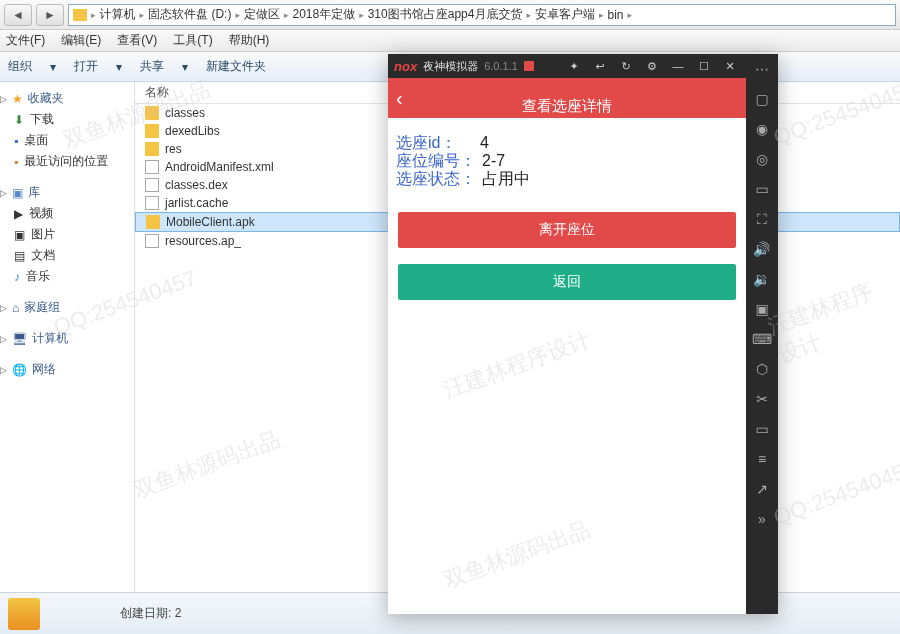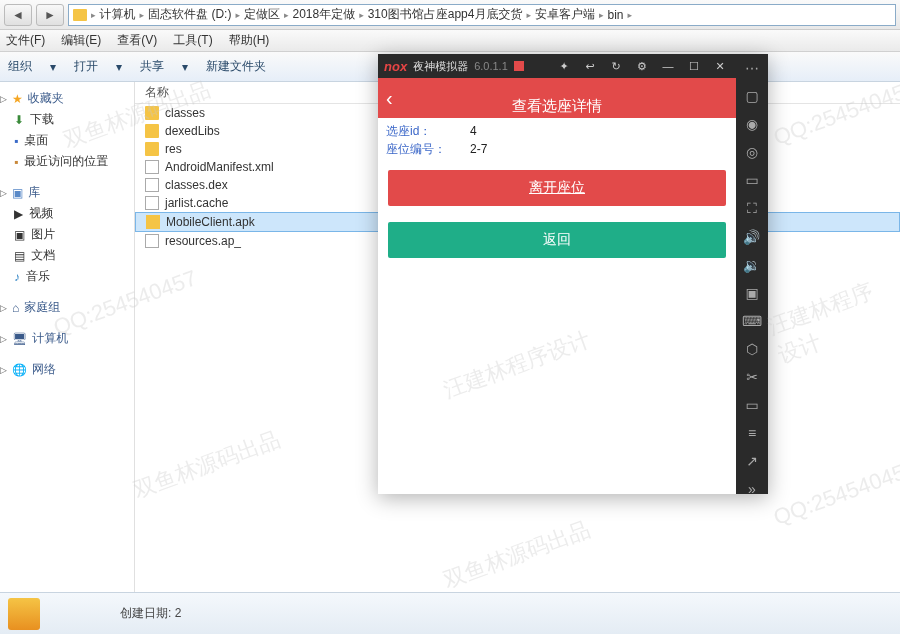--- a/index.html
+++ b/index.html
@@ -21,36 +21,36 @@
 .col-head { height: 22px; border-bottom: 1px solid #e4e4e4; display: flex; align-items: center; padding: 0 10px; color: #555; font-size: 12px; }
 .file-row { display: flex; align-items: center; gap: 6px; padding: 2px 10px; color: #333; }
 .file-row.selected { background: #cde6fb; border: 1px solid #7ab6e8; }
 .fic { width: 14px; height: 14px; display: inline-block; }
 .folder { background: #f5c445; border-radius: 1px; }
 .doc { background: #fff; border: 1px solid #aaa; }
 .status-bar { position: absolute; bottom: 0; left: 0; right: 0; height: 42px; background: linear-gradient(#f4f8fc,#e4ecf4); border-top: 1px solid #c8d4e0; display: flex; align-items: center; padding: 0 8px; gap: 10px; font-size: 12px; color: #444; }
 .status-icon { width: 32px; height: 32px; background: linear-gradient(#f5c445,#e89020); border-radius: 3px; }
 
 
-.nox { position: absolute; left: 378px; top: 54px; width: 390px; height: 440px; display: flex; box-shadow: 0 4px 20px rgba(0,0,0,0.3); }
+.nox { position: absolute; left: 388px; top: 54px; width: 390px; height: 560px; display: flex; box-shadow: 0 4px 20px rgba(0,0,0,0.3); }
 .nox-main { flex: 1; background: #000; display: flex; flex-direction: column; }
 .nox-title { height: 24px; background: #2a2a2a; color: #ddd; display: flex; align-items: center; padding: 0 6px; gap: 6px; font-size: 11px; }
 .nox-title-spacer { flex: 1; }
 .nox-title .wb { width: 20px; text-align: center; color: #ccc; }
 .nox-logo { color: #e84545; font-weight: bold; font-style: italic; font-size: 13px; }
 .app { flex: 1; background: #fff; display: flex; flex-direction: column; }
 .app-header { height: 40px; background: #e24a4a; color: #fff; display: flex; align-items: center; position: relative; }
 .app-back { position: absolute; left: 8px; font-size: 20px; }
 .app-title { flex: 1; text-align: center; font-size: 15px; margin-top: 16px; }
-.detail { padding: 4px 8px; font-size: 12px; }
+.detail { padding: 16px 8px; font-size: 16px; }
 .drow { display: flex; gap: 6px; line-height: 18px; }
 .dlabel { color: #3a66c8; min-width: 78px; }
 .dval { color: #222; }
 .app-btn { margin: 8px 10px; height: 36px; display: flex; align-items: center; justify-content: center; color: #fff; font-size: 14px; border-radius: 2px; }
-.btn-red { background: #e24a4a; text-decoration: underline; }
+.btn-red { background: #e24a4a; }
 .btn-green { background: #1fa e88; background: #1fae88; }
 .nox-side { width: 32px; background: #2a2a2a; display: flex; flex-direction: column; align-items: center; padding: 6px 0; gap: 12px; }
 .nox-side .ic { width: 18px; height: 18px; color: #aaa; display: flex; align-items: center; justify-content: center; font-size: 14px; }
 .watermark { position: absolute; color: rgba(200,200,200,0.35); font-size: 22px; transform: rotate(-20deg); pointer-events: none; }
 </style>
 </head>
 <body>
 
 <div class="address-bar">
   <div class="nav-btn">◄</div>
@@ -223,20 +223,24 @@
       </div>
       <div class="detail">
         <div class="drow">
             <span class="dlabel">选座id：</span>
             <span class="dval">4</span>
           </div>
         <div class="drow">
             <span class="dlabel">座位编号：</span>
             <span class="dval">2-7</span>
           </div>
+        <div class="drow">
+            <span class="dlabel">选座状态：</span>
+            <span class="dval">占用中</span>
+          </div>
       </div>
       <div class="app-btn btn-red">
           <span>离开座位</span>
         </div>
       <div class="app-btn btn-green">
           <span>返回</span>
         </div>
     </div>
   </div>
   <div class="nox-side">

